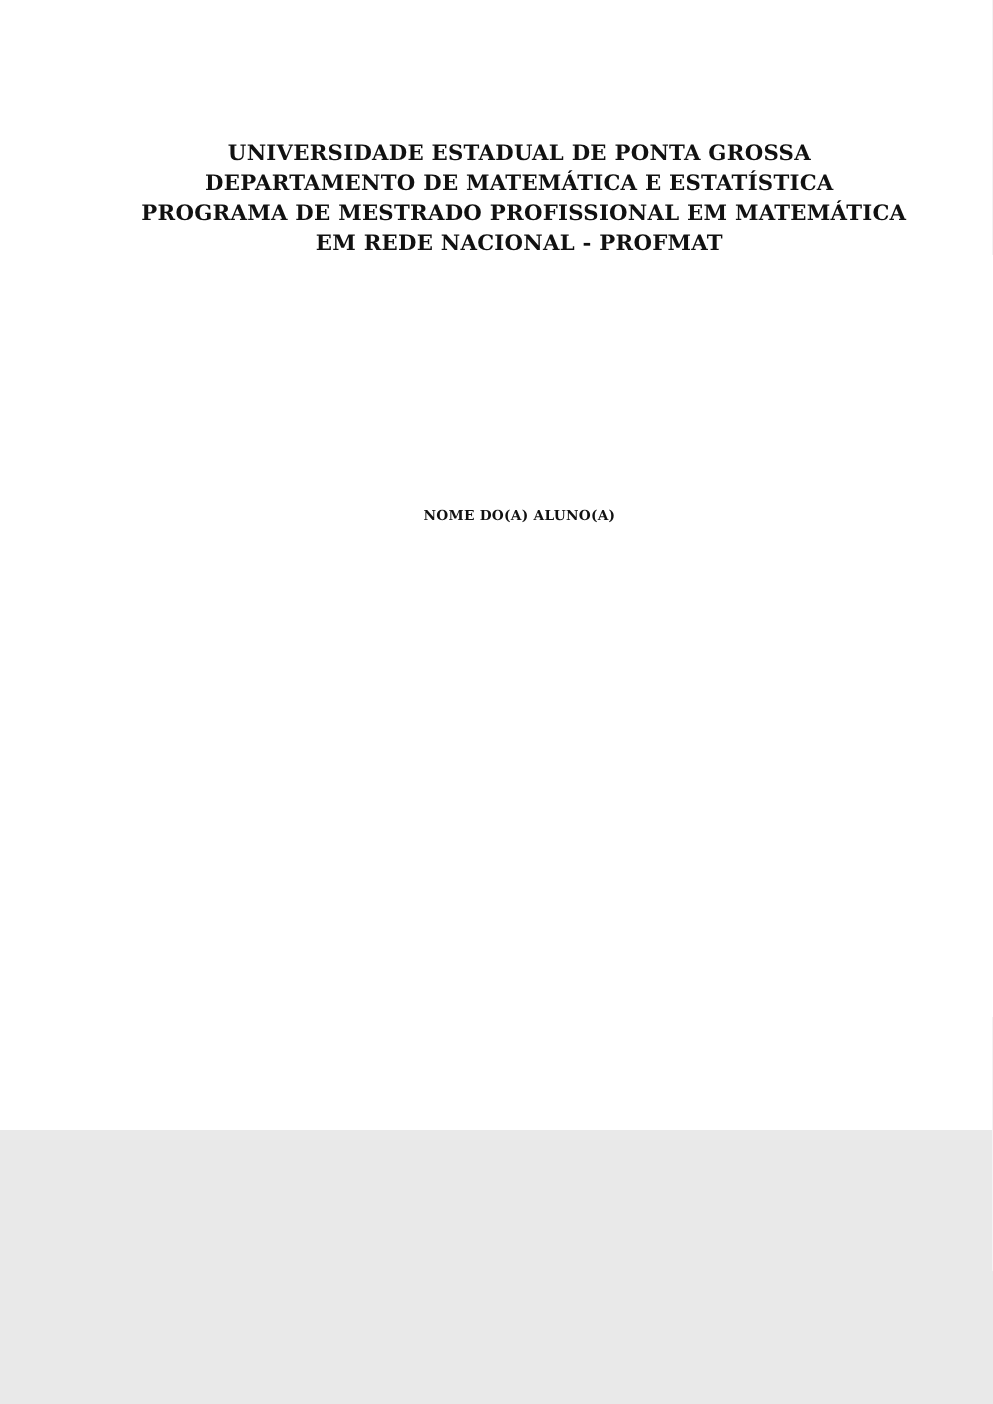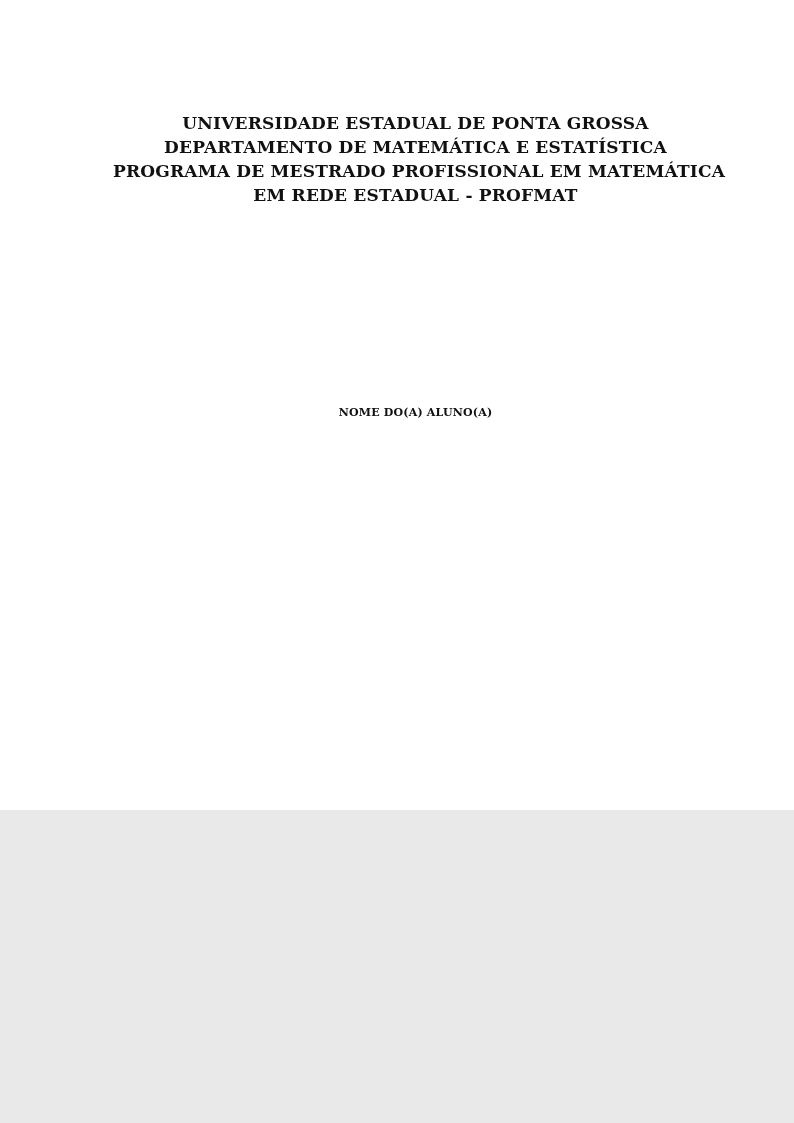--- a/index.html
+++ b/index.html
@@ -3,21 +3,21 @@
 <meta charset="utf-8">
 <style>
   html, body {
     margin: 0;
     padding: 0;
     background: #e9e9e9;
   }
   .page {
     position: relative;
     width: 794px;
-    height: 810px;
+    height: 904px;
     margin: 0 auto;
     background: #ffffff;
     overflow: hidden;
     color: #111111;
   }
   
   .textblock {
     position: absolute;
     left: 113px;
     right: 76px;
@@ -66,20 +66,20 @@
 </style>
 </head>
 <body>
 
 <div class="page">
 
   <div class="textblock institution">
     <span class="line">UNIVERSIDADE ESTADUAL DE PONTA GROSSA</span>
     <span class="line">DEPARTAMENTO DE MATEMÁTICA E ESTATÍSTICA</span>
     <span class="line">PROGRAMA DE MESTRADO PROFISSIONAL EM MATEMÁTICA</span>
-    <span class="line">EM REDE ESTADUAL - PROFMAT</span>
+    <span class="line">EM REDE NACIONAL - PROFMAT</span>
   </div>
 
   <div class="textblock author">NOME DO(A) ALUNO(A)</div>
 
 
 
 </div>
 
 </body></html>

